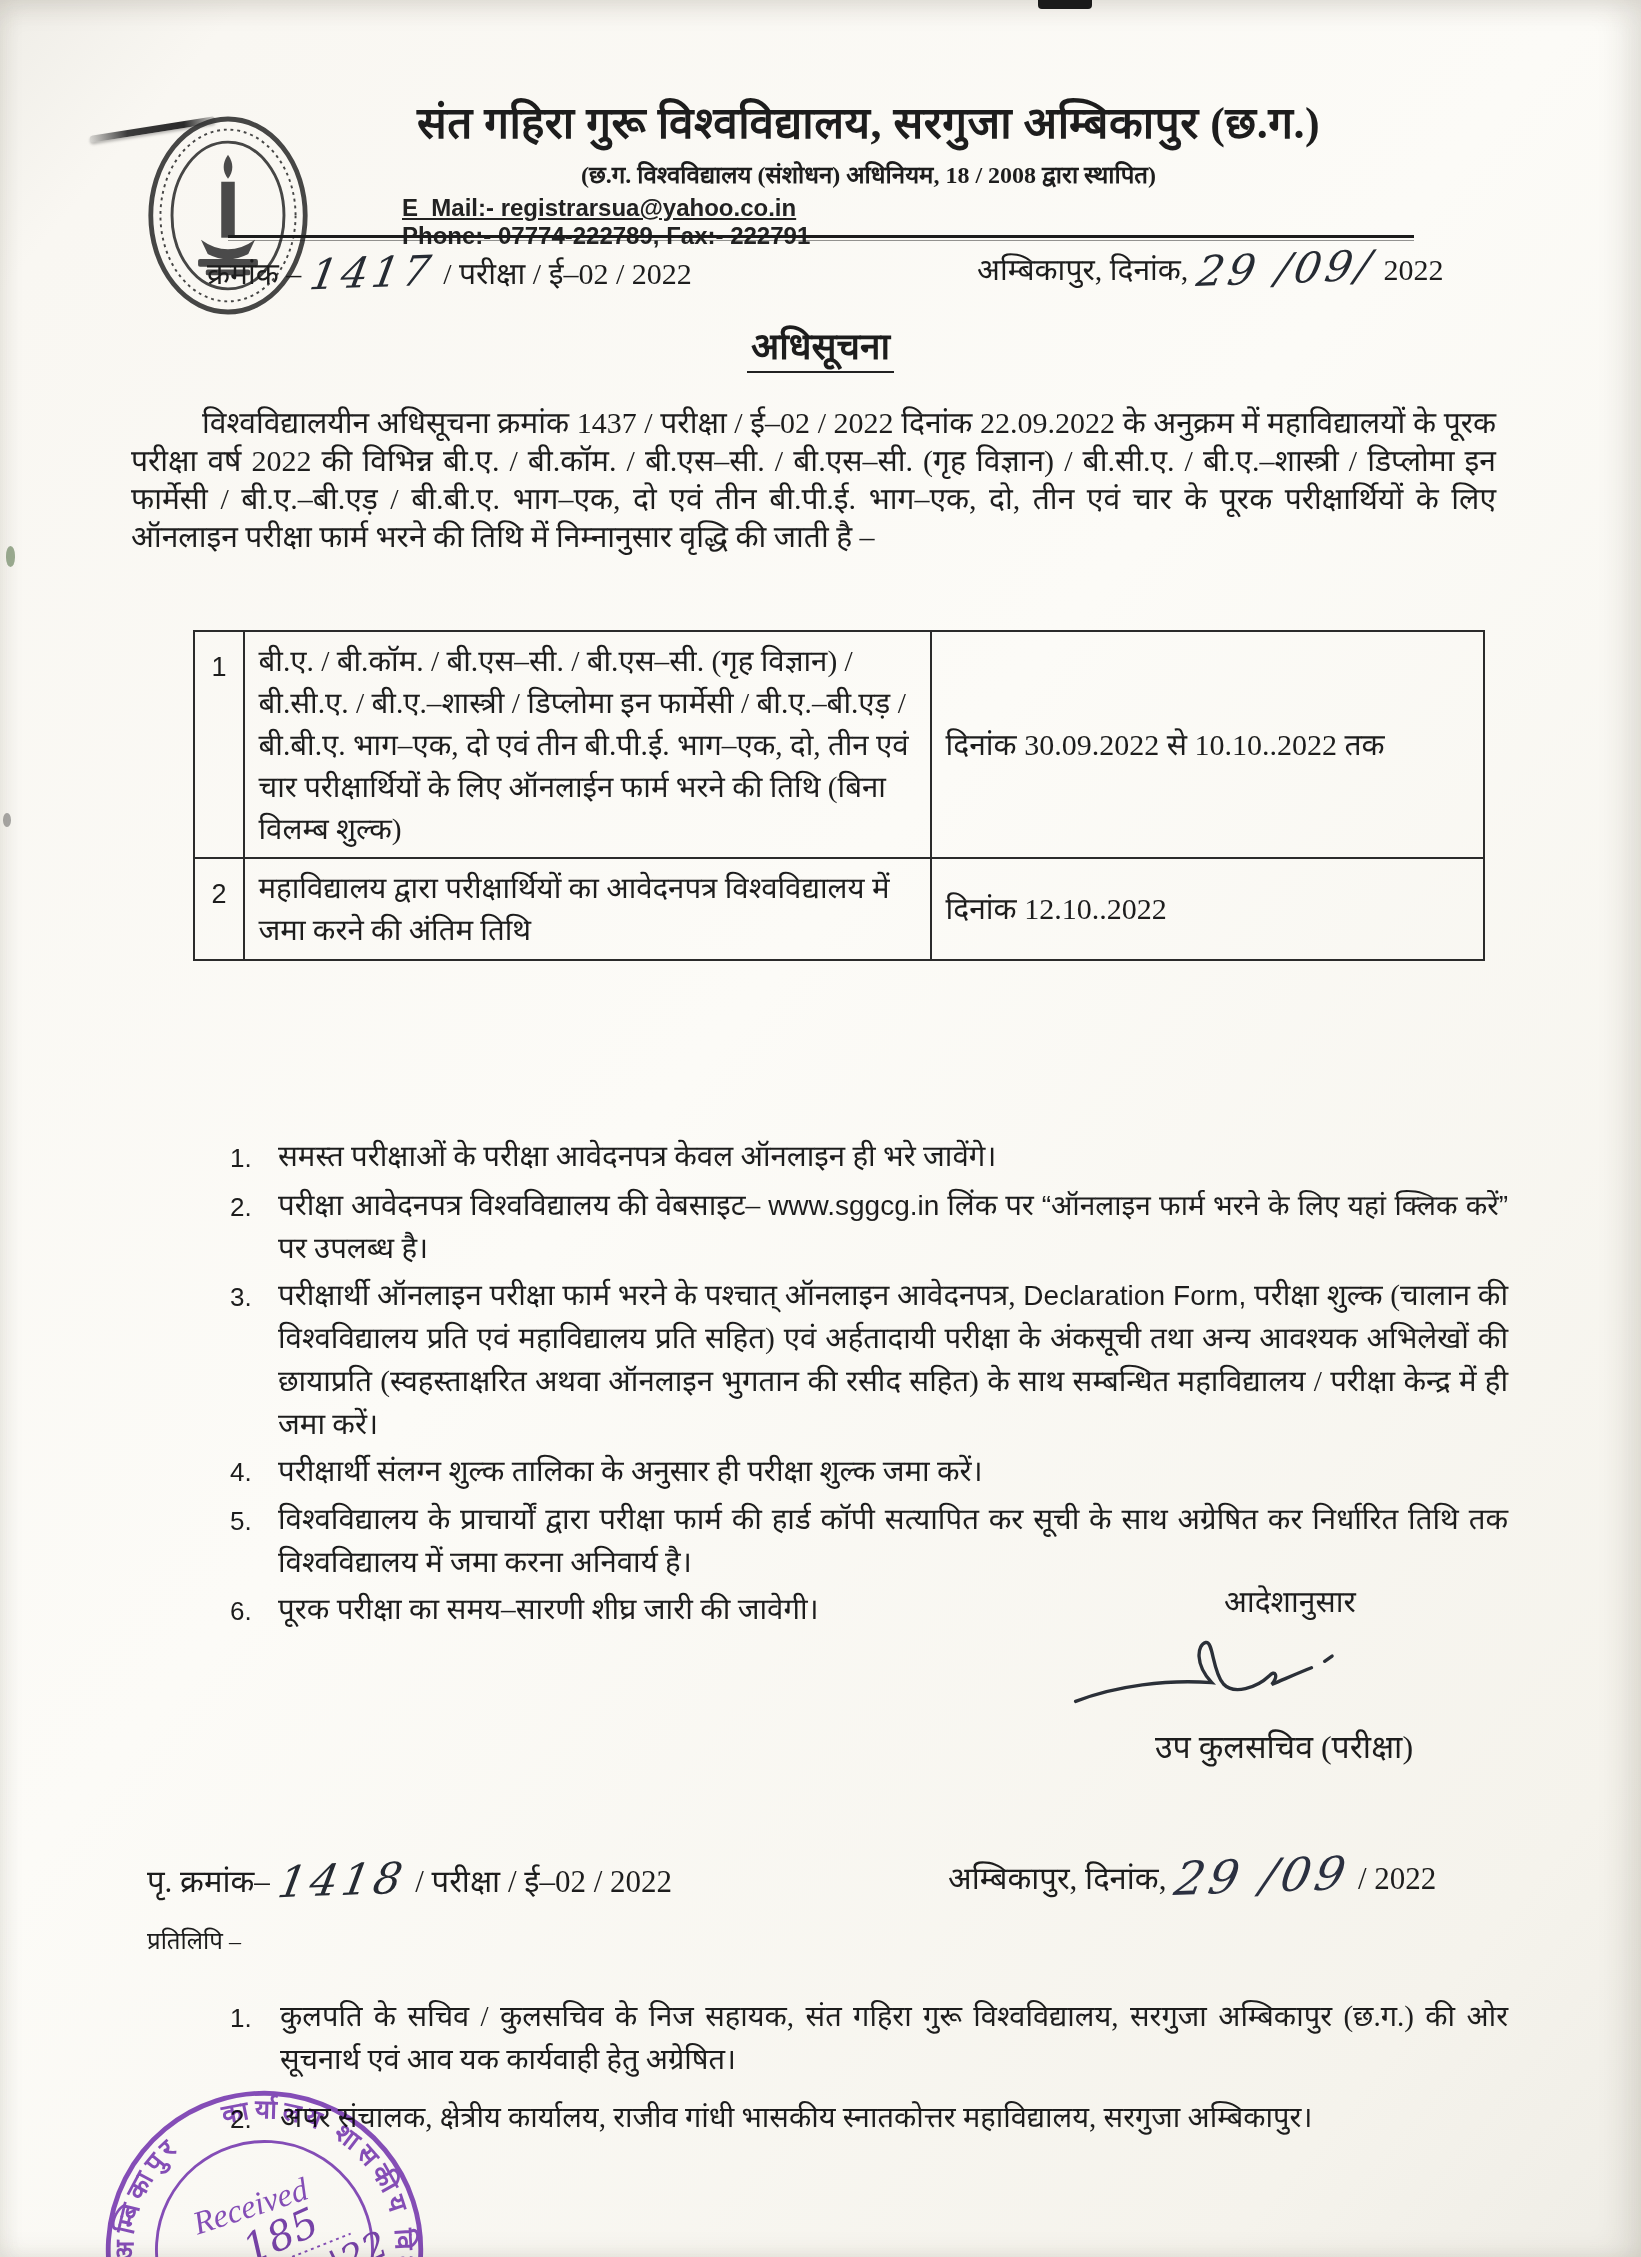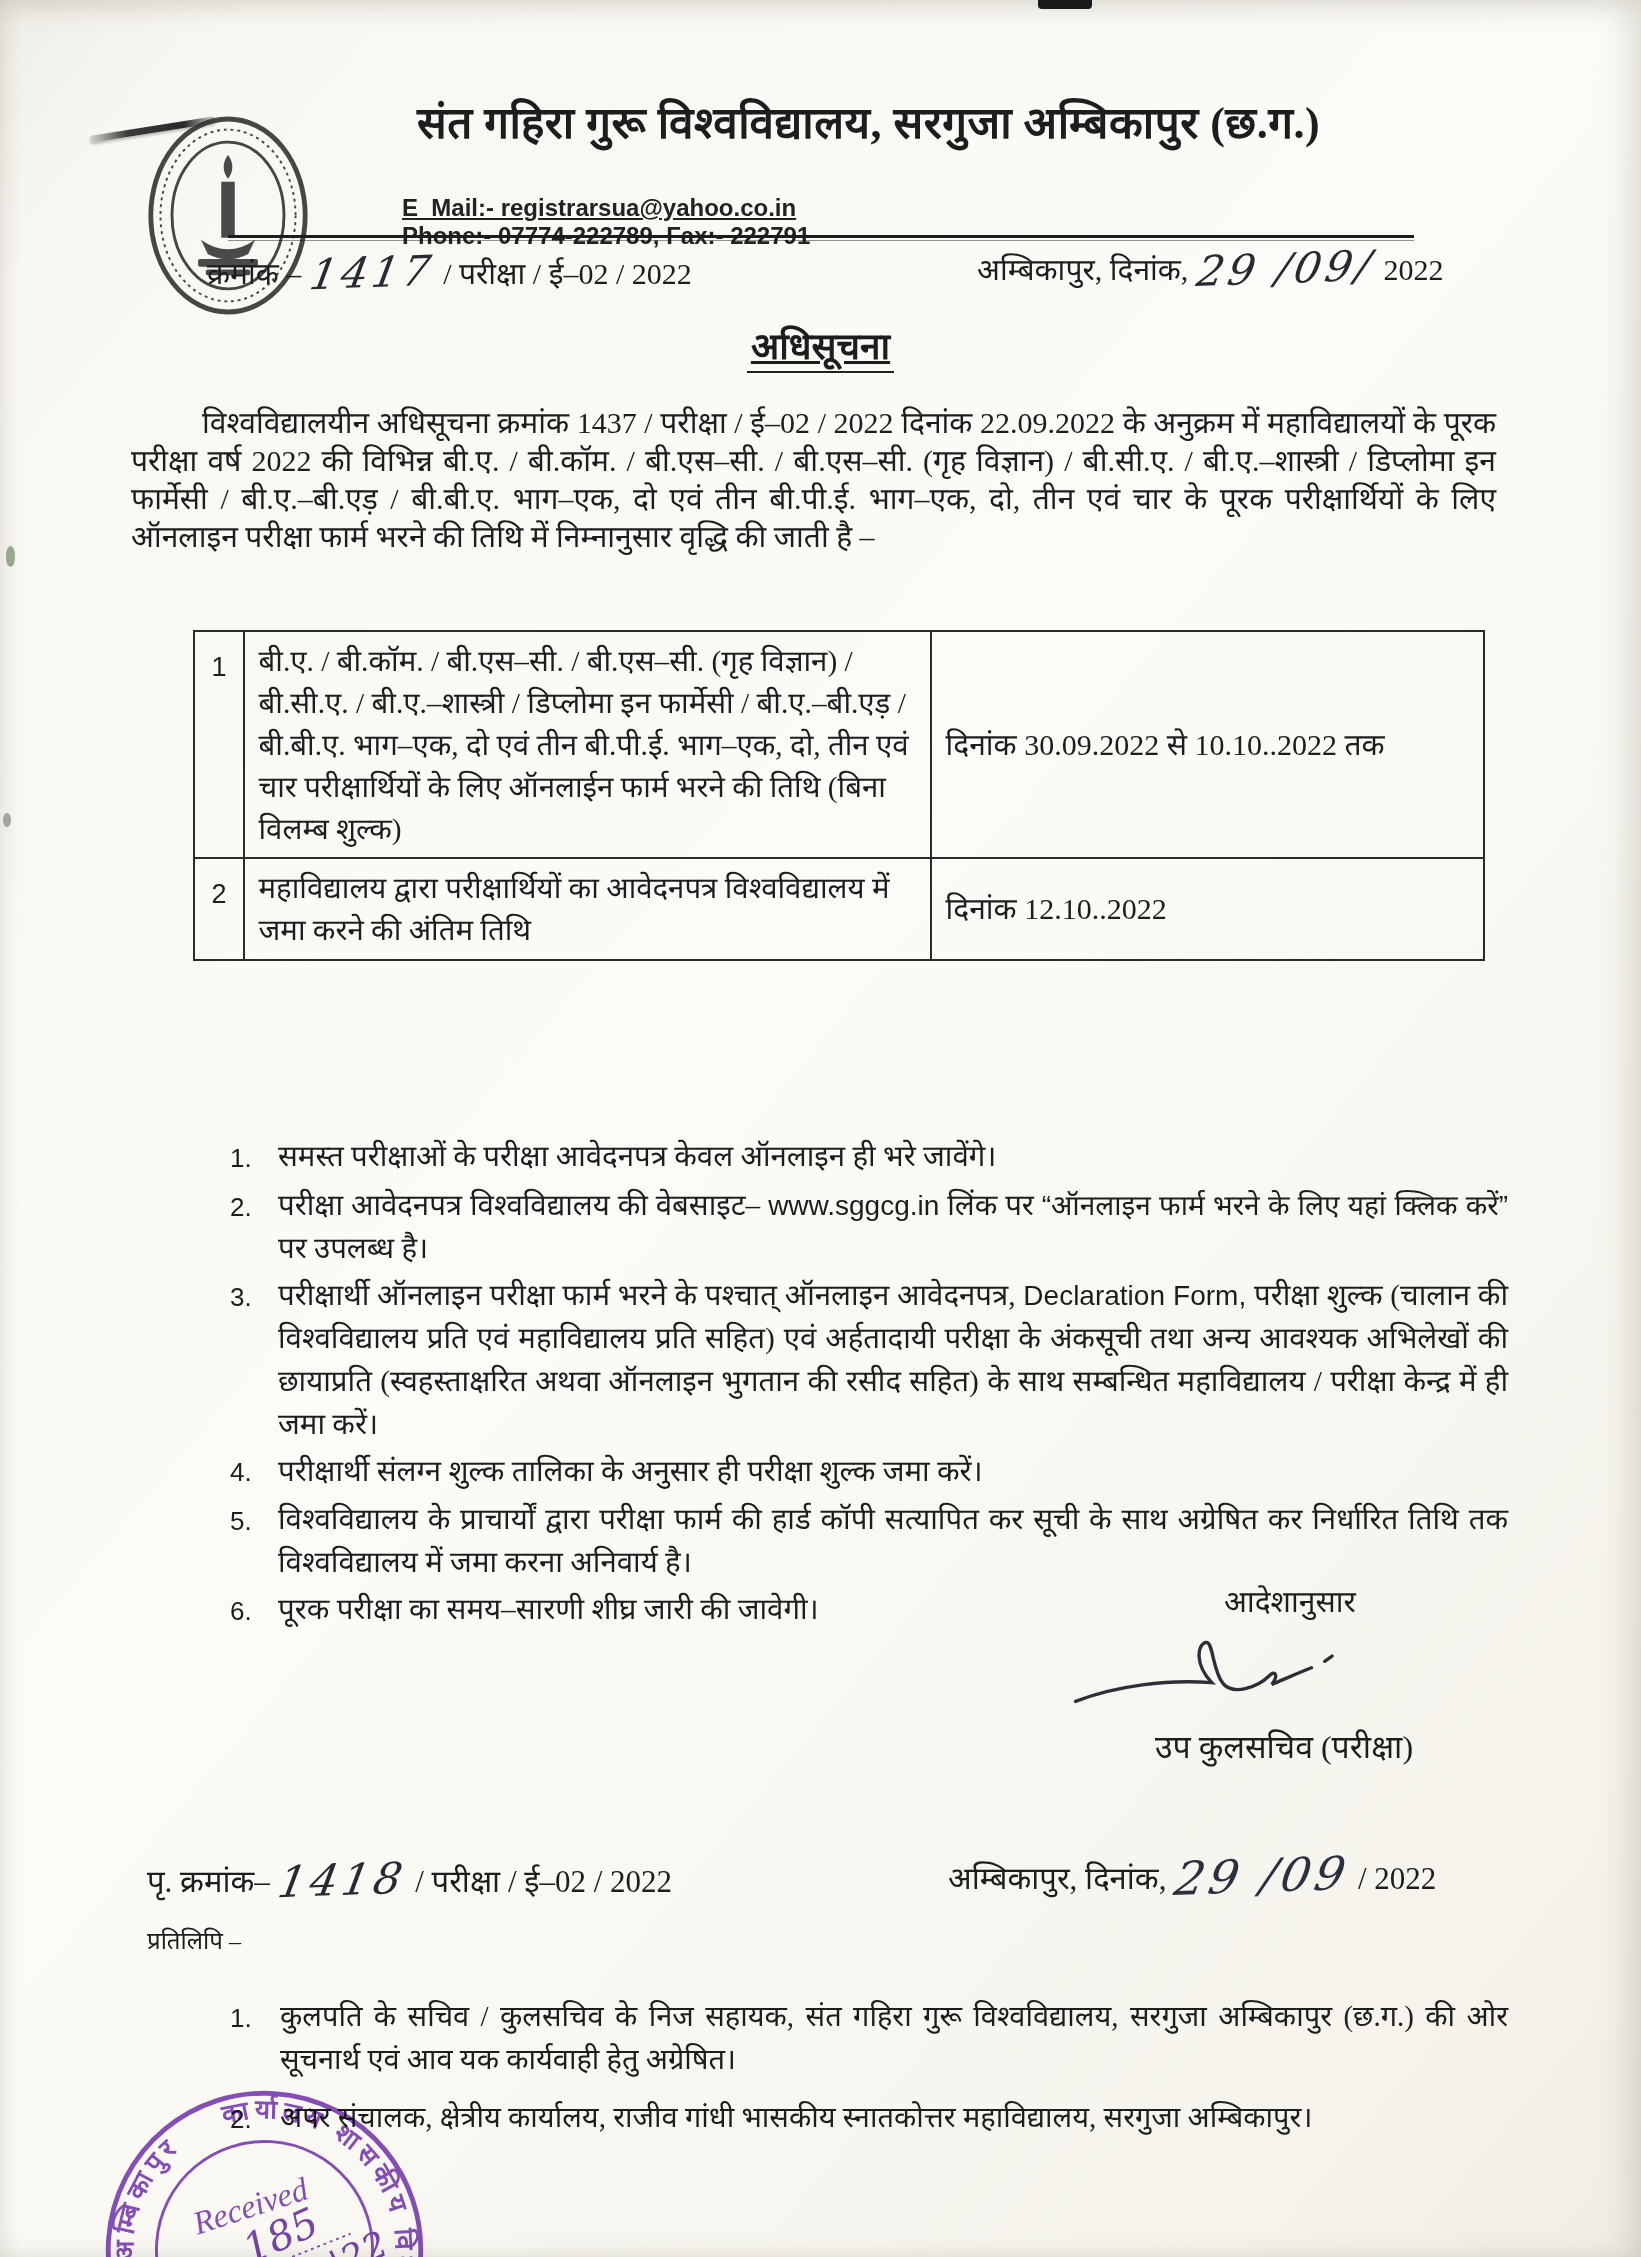--- a/index.html
+++ b/index.html
@@ -23,21 +23,21 @@
   .rule{position:absolute;left:228px;top:235px;width:1186px;border-top:3.9px solid #1c1c1c;}
   .rule::after{content:"";display:block;margin-top:1.9px;border-top:1px solid rgba(20,20,20,.45);}
   .ref-left{position:absolute;left:207px;top:249px;font-size:30px;}
   .ref-right{position:absolute;left:977px;top:245px;font-size:30px;}
   .hand{
     font-family:"DejaVu Serif","Liberation Serif",serif;font-style:italic;display:inline-block;
     transform:skewX(-12deg) rotate(-2deg);font-size:1.4em;letter-spacing:3.9px;color:#262b33;
     line-height:1;position:relative;top:2.9px;margin:0 9.7px;
   }
   .notif-heading{position:absolute;left:0;top:319px;width:1641px;text-align:center;font-size:37px;font-weight:700;}
-  .notif-heading .underlined{border-bottom:2.9px solid #222;padding:0 3.9px 3.9px;text-decoration:underline;}
+  .notif-heading .underlined{border-bottom:2.9px solid #222;padding:0 3.9px 3.9px;}
   .para{position:absolute;left:131px;top:404px;width:1365px;font-size:30px;line-height:38px;text-align:justify;text-indent:71px;}
   .notice-table{position:absolute;left:193px;top:630px;width:1291px;border-collapse:collapse;table-layout:fixed;}
   .notice-table td{border:2.9px solid #2b2b2b;padding:7.7px 13.5px;font-size:29.4px;line-height:42px;vertical-align:top;}
   .notice-table td.c-sno{text-align:center;font-family:"Liberation Sans",sans-serif;font-size:27px;padding-top:13.5px;}
   .notice-table td.c-date{vertical-align:middle;font-size:30px;}
   .note{position:absolute;left:126px;top:1041px;width:1377px;font-size:30px;line-height:47px;}
   .note .note-label{position:absolute;left:0;top:0;font-weight:600;border-bottom:1.9px solid #222;padding-bottom:1.9px;}
   .note .note-text{display:block;padding-left:97px;text-align:justify;}
   .points{position:absolute;left:230px;top:1135px;width:1278px;font-size:29.4px;line-height:43px;}
   .point{display:flex;margin-bottom:3.9px;}
@@ -77,20 +77,21 @@
       <ellipse cx="86" cy="107" rx="58" ry="76" fill="none" stroke="#2e2e2e" stroke-width="3"></ellipse>
       <rect x="79" y="72" width="14" height="58" fill="#333"></rect>
       <path d="M86 44 q9 13 0 25 q-9 -12 0 -25" fill="#333"></path>
       <path d="M58 132 q28 20 56 0 l-7 15 q-21 11 -42 0 z" fill="#333"></path>
       <rect x="55" y="152" width="62" height="8" rx="2" fill="#333"></rect>
       <rect x="63" y="163" width="46" height="6" rx="2" fill="#333"></rect>
     </svg>
   </div>
 
   <div class="univ-name">संत गहिरा गुरू विश्वविद्यालय, सरगुजा अम्बिकापुर (छ.ग.)</div>
+  <div class="act-line">(छ.ग. विश्वविद्यालय (संशोधन) अधिनियम, 18 / 2008 द्वारा स्थापित)</div>
   <div class="contact">
     <span class="email">E_Mail:- registrarsua@yahoo.co.in</span>
     <span class="phone">Phone:- 07774-222789, Fax:- 222791</span>
   </div>
   <div class="rule"></div>
 
   <div class="ref-left">
     <span>क्रमांक –</span><span class="hand">1417</span><span>/ परीक्षा / ई–02 / 2022</span>
   </div>
   <div class="ref-right">

